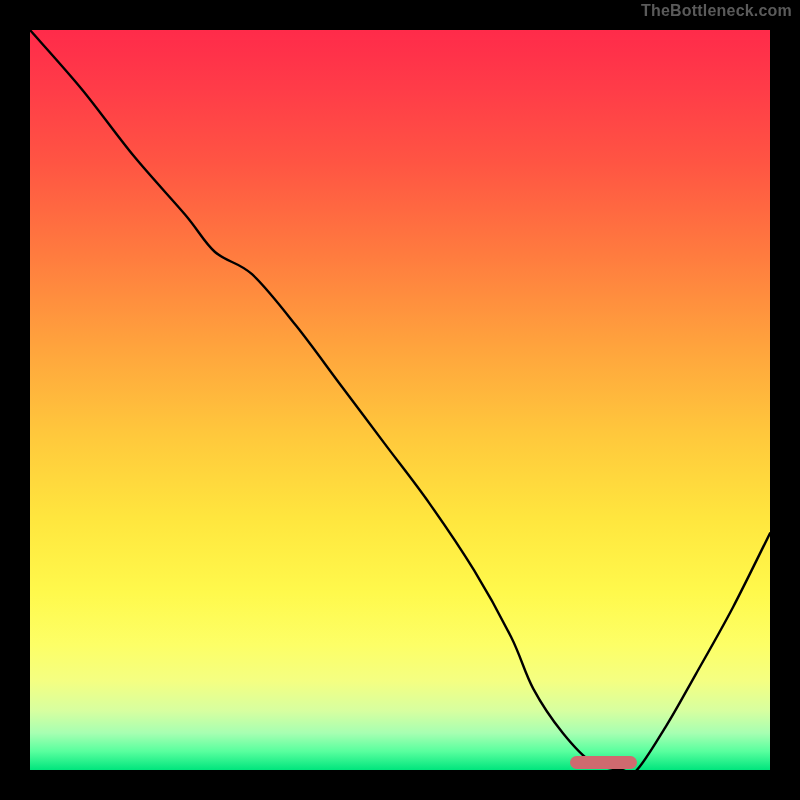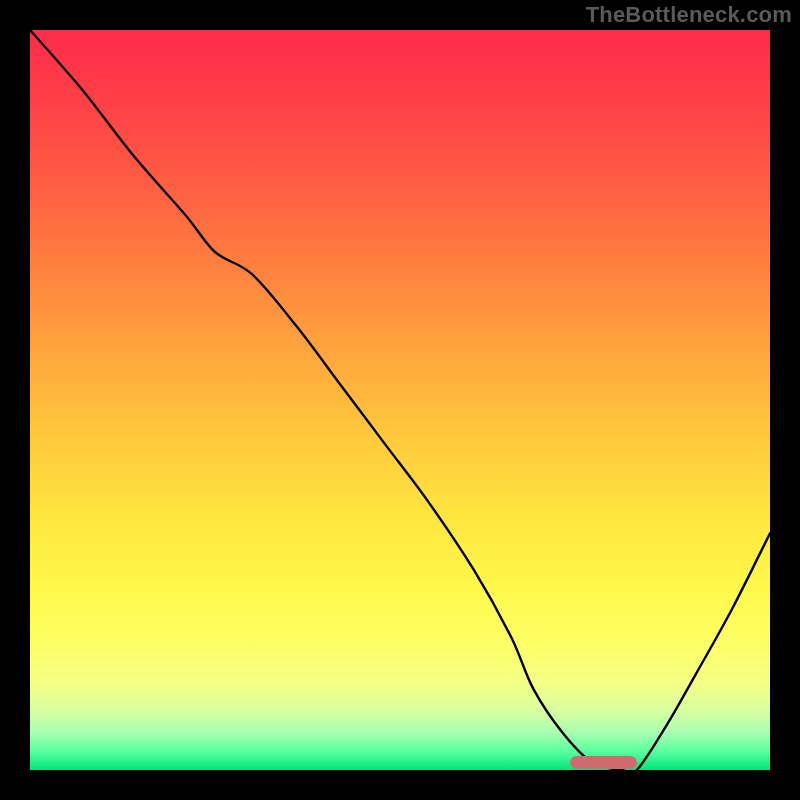--- a/index.html
+++ b/index.html
@@ -8,21 +8,21 @@
     position: relative;
     width: 800px;
     height: 800px;
     background: #000;
   }
   .watermark {
     position: absolute;
     top: 2px;
     right: 8px;
     font-family: Arial, Helvetica, sans-serif;
-    font-size: 22px;
+    font-size: 16px;
     font-weight: 600;
     color: #5a5a5a;
     letter-spacing: 0.2px;
     pointer-events: none;
   }
   .plot {
     position: absolute;
     left: 30px;
     top: 30px;
     width: 740px;

